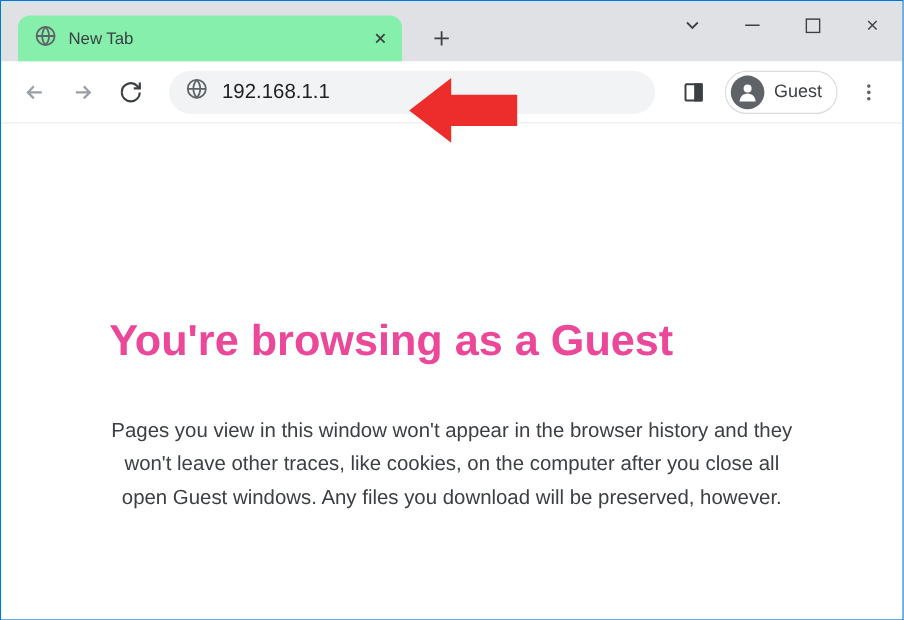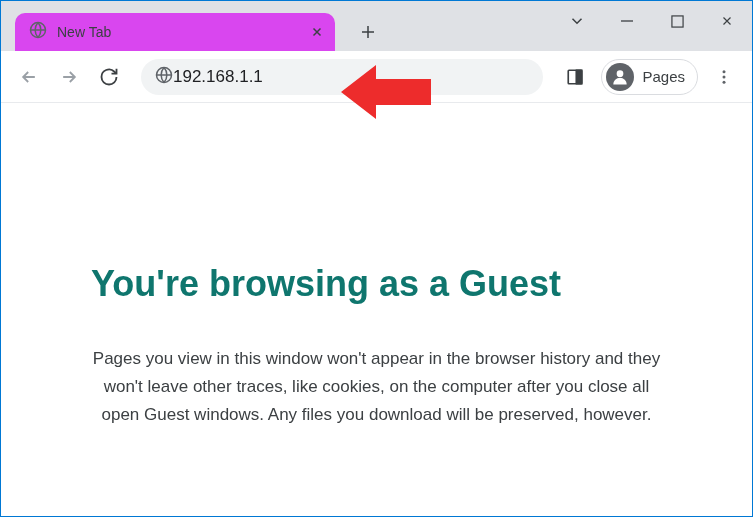--- a/index.html
+++ b/index.html
@@ -15,21 +15,21 @@
     .title-bar {
       height: 50px;
       background: #dfe1e5;
       display: flex;
       align-items: flex-end;
       position: relative;
     }
     .tab {
       display: flex;
       align-items: center;
-      background: #d946ef;
+      background: #86efac;
       height: 38px;
       border-radius: 10px 10px 0 0;
       padding: 0 8px 0 14px;
       margin-left: 14px;
       width: 320px;
       gap: 10px;
     }
     .tab-title {
       color: #3c4043;
       font-size: 14px;
@@ -97,20 +97,21 @@
     .nav-btn.active { color: #3c4043; }
     .omnibox {
       flex: 1;
       height: 36px;
       background: #f1f3f4;
       border-radius: 18px;
       display: flex;
       align-items: center;
       padding: 0 14px;
       margin: 0 10px;
+      gap: 12px;
     }
     .omnibox-input {
       border: none;
       background: transparent;
       font-size: 17px;
       color: #202124;
       flex: 1;
       outline: none;
       font-family: Arial, sans-serif;
     }
@@ -153,21 +154,21 @@
       height: 414px;
       overflow-y: scroll;
       background: #fff;
     }
     .content-inner {
       padding: 160px 90px 60px 90px;
     }
     .heading {
       font-size: 36px;
       font-weight: bold;
-      color: #0f766e;
+      color: #ec4899;
       margin-bottom: 40px;
     }
     .paragraph {
       font-size: 17px;
       color: #3c4043;
       line-height: 1.65;
       text-align: center;
     }
     .arrow-annotation {
       position: absolute;
@@ -266,21 +267,21 @@
         <rect x="14" y="3" width="7" height="18" fill="#3c4043"></rect>
       </svg>
     </div>
     <div class="profile-pill">
       <div class="avatar">
         <svg width="20" height="20" viewBox="0 0 24 24" fill="#fff">
           <circle cx="12" cy="8" r="4"></circle>
           <path d="M4 21c0-4.4 3.6-8 8-8s8 3.6 8 8"></path>
         </svg>
       </div>
-      <span class="profile-text">Pages</span>
+      <span class="profile-text">Guest</span>
     </div>
     <div class="icon-btn">
       <svg width="18" height="18" viewBox="0 0 24 24" fill="#5f6368">
         <circle cx="12" cy="5" r="2"></circle>
         <circle cx="12" cy="12" r="2"></circle>
         <circle cx="12" cy="19" r="2"></circle>
       </svg>
     </div>
   </div>
 </div>

